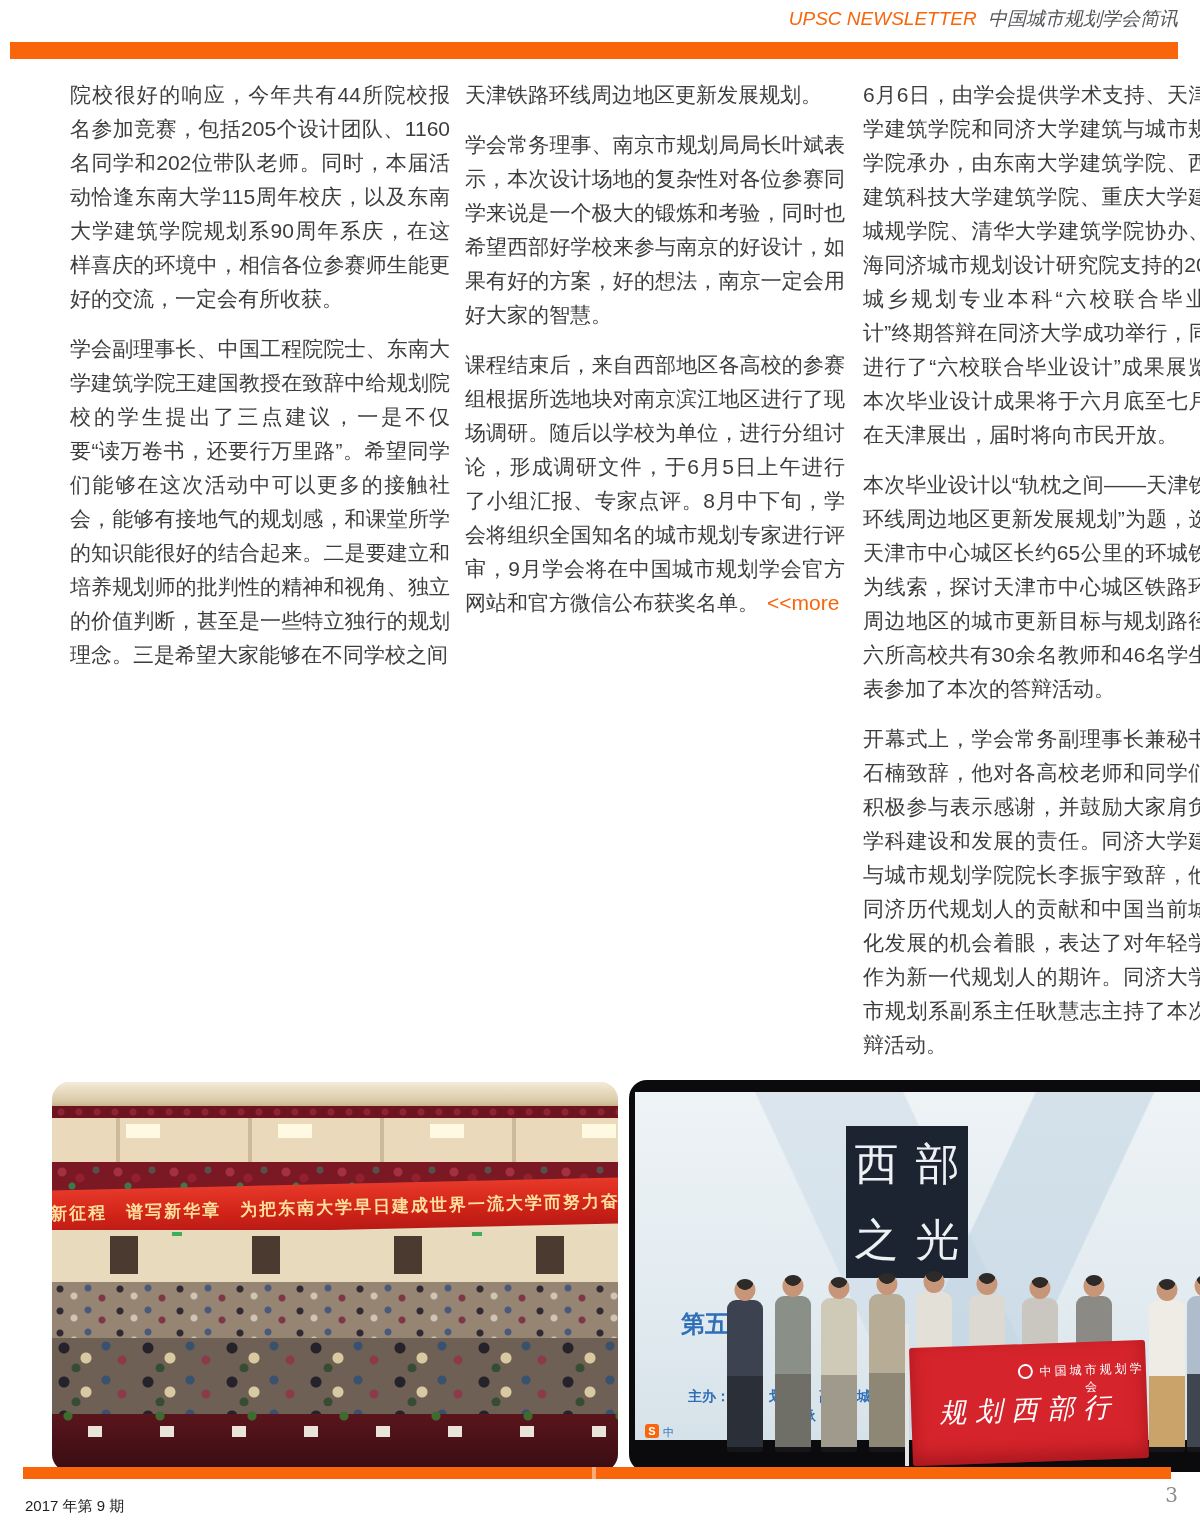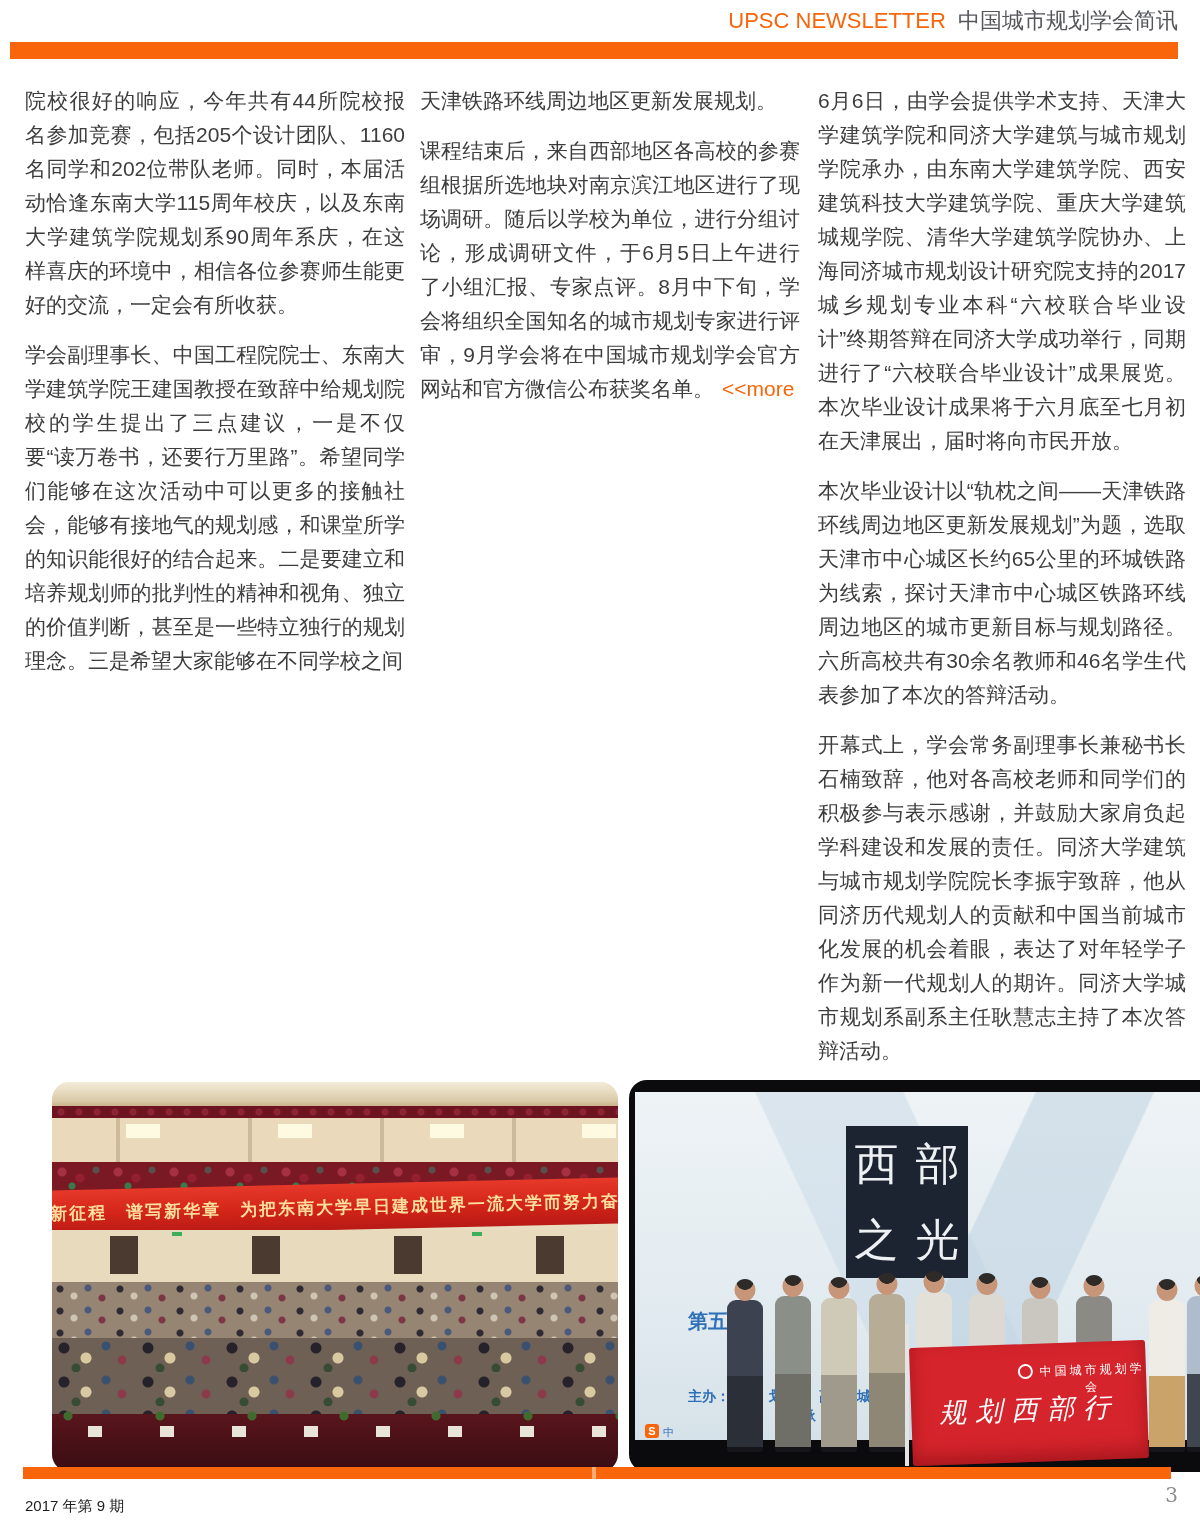--- a/index.html
+++ b/index.html
@@ -1,26 +1,26 @@
 <!DOCTYPE html>
 <html><head>
 <meta charset="utf-8">
 <style>
   html,body{margin:0;padding:0;background:#ffffff;}
   .page{position:relative;width:1200px;height:1521px;background:#ffffff;overflow:hidden;
         font-family:"Liberation Sans","DejaVu Sans",sans-serif;}
 
   
-  .masthead{position:absolute;top:6px;right:22px;font-size:22px;letter-spacing:0;}
+  .masthead{position:absolute;top:6px;right:22px;font-size:19px;letter-spacing:0;font-style:italic;}
   .masthead .brand{color:#F8650A;}
   .masthead .brand-cn{color:#55565A;margin-left:6px;}
   .topbar{position:absolute;left:10px;top:42px;width:1168px;height:17px;background:#F8650A;}
 
   
-  .col{position:absolute;top:84px;}
+  .col{position:absolute;top:78px;margin-left:45px;}
   .col p{margin:0 0 16px 0;font-size:21px;line-height:34px;color:#3d3d3f;text-align:justify;}
   .col1{left:25px;width:380px;}
   .col2{left:420px;width:380px;}
   .col3{left:818px;width:368px;}
   .col3 h2{margin:2px 0 20px 0;font-weight:400;font-size:26px;line-height:41px;color:#F4A443;}
   .col3 h2 .at{color:#E0392F;}
   .more{color:#F8650A;cursor:pointer;text-decoration:none;margin-left:8px;}
 
   
   .photo{position:absolute;border-radius:18px;overflow:hidden;}
@@ -84,21 +84,21 @@
   .rp-screen{left:6px;top:12px;width:578px;height:348px;
     background:
       linear-gradient(115deg,transparent 54%,rgba(190,210,225,.55) 54.3% 70%,transparent 70.3%),
       linear-gradient(65deg,transparent 38%,rgba(205,220,232,.6) 38.3% 58%,transparent 58.3%),
       linear-gradient(180deg,#eef3f6 0%,#e2ebf0 60%,#d6e2e9 100%);}
   .rp-square{left:217px;top:46px;width:122px;height:152px;background:#1d2431;
     display:grid;grid-template-columns:1fr 1fr;align-items:center;justify-items:center;
     font-family:"DejaVu Serif","Liberation Serif",serif;}
   .rp-square span{position:static;color:#eef1f4;font-size:44px;line-height:1;}
   .rp-frag{color:#2f6fb8;font-weight:bold;z-index:2;white-space:nowrap;}
-  .f1{left:59px;top:228px;font-size:20px;}
+  .f1{left:52px;top:228px;font-size:24px;}
   .f2{left:59px;top:308px;font-size:14px;}
   .f3{left:140px;top:308px;font-size:14px;}
   .f4{left:190px;top:308px;font-size:14px;}
   .f5{left:228px;top:308px;font-size:14px;}
   .f6{left:173px;top:328px;font-size:14px;}
   .f7{left:213px;top:328px;font-size:14px;}
   .rp-logo-badge{left:16px;top:344px;width:14px;height:14px;background:#F8650A;color:#fff;
     font-size:11px;font-weight:bold;text-align:center;line-height:14px;border-radius:3px;z-index:2;}
   .rp-logo-text{left:34px;top:345px;font-size:11px;color:#2f6fb8;z-index:2;letter-spacing:2px;}
   .person{bottom:20px;width:36px;border-radius:9px 9px 3px 3px;z-index:4;
@@ -136,20 +136,21 @@
   </div>
   <div class="topbar"></div>
 
   <section class="col col1">
     <p>院校很好的响应，今年共有44所院校报名参加竞赛，包括205个设计团队、1160名同学和202位带队老师。同时，本届活动恰逢东南大学115周年校庆，以及东南大学建筑学院规划系90周年系庆，在这样喜庆的环境中，相信各位参赛师生能更好的交流，一定会有所收获。</p>
     <p>学会副理事长、中国工程院院士、东南大学建筑学院王建国教授在致辞中给规划院校的学生提出了三点建议，一是不仅要“读万卷书，还要行万里路”。希望同学们能够在这次活动中可以更多的接触社会，能够有接地气的规划感，和课堂所学的知识能很好的结合起来。二是要建立和培养规划师的批判性的精神和视角、独立的价值判断，甚至是一些特立独行的规划理念。三是希望大家能够在不同学校之间</p>
   </section>
 
   <section class="col col2">
     <p>天津铁路环线周边地区更新发展规划。</p>
+    <p>学会常务理事、南京市规划局局长叶斌表示，本次设计场地的复杂性对各位参赛同学来说是一个极大的锻炼和考验，同时也希望西部好学校来参与南京的好设计，如果有好的方案，好的想法，南京一定会用好大家的智慧。</p>
     <p><span>课程结束后，来自西部地区各高校的参赛组根据所选地块对南京滨江地区进行了现场调研。随后以学校为单位，进行分组讨论，形成调研文件，于6月5日上午进行了小组汇报、专家点评。8月中下旬，学会将组织全国知名的城市规划专家进行评审，9月学会将在中国城市规划学会官方网站和官方微信公布获奖名单。</span><a class="more">&lt;&lt;more</a></p>
   </section>
 
   <section class="col col3">
     <p>6月6日，由学会提供学术支持、天津大学建筑学院和同济大学建筑与城市规划学院承办，由东南大学建筑学院、西安建筑科技大学建筑学院、重庆大学建筑城规学院、清华大学建筑学院协办、上海同济城市规划设计研究院支持的2017城乡规划专业本科“六校联合毕业设计”终期答辩在同济大学成功举行，同期进行了“六校联合毕业设计”成果展览。本次毕业设计成果将于六月底至七月初在天津展出，届时将向市民开放。</p>
     <p>本次毕业设计以“轨枕之间——天津铁路环线周边地区更新发展规划”为题，选取天津市中心城区长约65公里的环城铁路为线索，探讨天津市中心城区铁路环线周边地区的城市更新目标与规划路径。六所高校共有30余名教师和46名学生代表参加了本次的答辩活动。</p>
     <p>开幕式上，学会常务副理事长兼秘书长石楠致辞，他对各高校老师和同学们的积极参与表示感谢，并鼓励大家肩负起学科建设和发展的责任。同济大学建筑与城市规划学院院长李振宇致辞，他从同济历代规划人的贡献和中国当前城市化发展的机会着眼，表达了对年轻学子作为新一代规划人的期许。同济大学城市规划系副系主任耿慧志主持了本次答辩活动。</p>
   </section>
 
   <figure class="photo lp">

